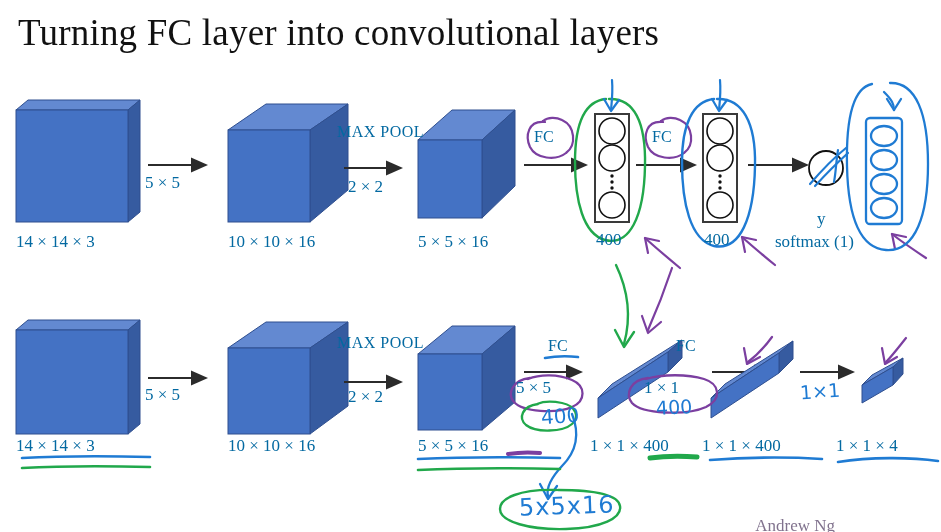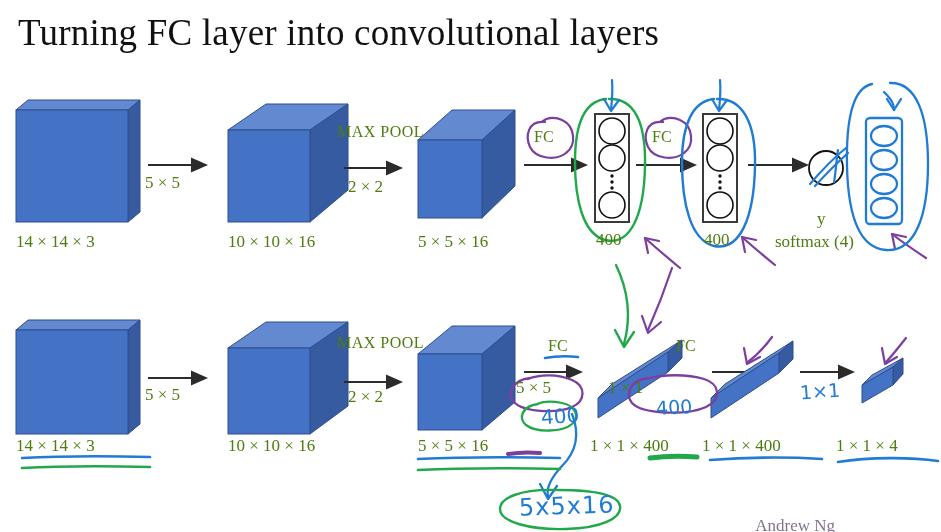--- a/index.html
+++ b/index.html
@@ -2,21 +2,21 @@
 <html><head>
 <meta charset="utf-8">
 <style>
   html,body{margin:0;padding:0;}
   body{
     width:941px;height:532px;background:#ffffff;position:relative;overflow:hidden;
     font-family:"Liberation Serif","DejaVu Serif",serif;
   }
   #stage{position:absolute;left:0;top:0;width:839px;height:532px;}
   .lbl{
-    position:absolute;color:#4d7c0f;font-family:"Liberation Serif","DejaVu Serif",serif;
+    position:absolute;color:#0369a1;font-family:"Liberation Serif","DejaVu Serif",serif;
     white-space:nowrap;line-height:1;
   }
   .title{
     left:18px;top:14px;font-size:37px;color:#111;letter-spacing:0.2px;
   }
   .dim{font-size:17px;}
   .op{font-size:16px;letter-spacing:0.5px;}
   .fc-txt{font-size:16px;text-align:center;}
   .watermark{
     right:4px;bottom:-2px;font-size:17px;color:#6b5a7a;opacity:.85;
@@ -248,33 +248,33 @@
   <div class="lbl dim" style="left:145px;top:174px;">5 × 5</div>
   <div class="lbl dim" style="left:228px;top:233px;">10 × 10 × 16</div>
   <div class="lbl op" style="left:337px;top:124px;">MAX POOL</div>
   <div class="lbl dim" style="left:348px;top:178px;">2 × 2</div>
   <div class="lbl dim" style="left:418px;top:233px;">5 × 5 × 16</div>
   <div class="lbl fc-txt" style="left:534px;top:129px;">FC</div>
   <div class="lbl dim" style="left:596px;top:231px;">400</div>
   <div class="lbl fc-txt" style="left:652px;top:129px;">FC</div>
   <div class="lbl dim" style="left:704px;top:231px;">400</div>
   <div class="lbl dim" style="left:817px;top:210px;">y</div>
-  <div class="lbl dim" style="left:775px;top:233px;">softmax (4)</div>
+  <div class="lbl dim" style="left:775px;top:233px;">softmax (1)</div>
 
   <div class="lbl dim" style="left:16px;top:437px;">14 × 14 × 3</div>
   <div class="lbl dim" style="left:145px;top:386px;">5 × 5</div>
   <div class="lbl dim" style="left:228px;top:437px;">10 × 10 × 16</div>
   <div class="lbl op" style="left:337px;top:335px;">MAX POOL</div>
   <div class="lbl dim" style="left:348px;top:388px;">2 × 2</div>
   <div class="lbl dim" style="left:418px;top:437px;">5 × 5 × 16</div>
   <div class="lbl fc-txt" style="left:548px;top:338px;">FC</div>
   <div class="lbl dim" style="left:516px;top:379px;">5 × 5</div>
   <div class="lbl dim" style="left:590px;top:437px;">1 × 1 × 400</div>
   <div class="lbl fc-txt" style="left:676px;top:338px;">FC</div>
-  <div class="lbl dim" style="left:608px;top:379px;">1 × 1</div>
+  <div class="lbl dim" style="left:644px;top:379px;">1 × 1</div>
   <div class="lbl dim" style="left:702px;top:437px;">1 × 1 × 400</div>
   <div class="lbl dim" style="left:836px;top:437px;">1 × 1 × 4</div>
 
   <div class="lbl" style="left:541px;top:406px;font-size:20px;color:#1F7BD3;font-family:'DejaVu Sans',sans-serif;transform:rotate(-4deg);">400</div>
   <div class="lbl" style="left:656px;top:398px;font-size:19px;color:#1F7BD3;font-family:'DejaVu Sans',sans-serif;transform:rotate(-3deg);">400</div>
   <div class="lbl" style="left:519px;top:494px;font-size:24px;color:#1F7BD3;font-family:'DejaVu Sans',sans-serif;transform:rotate(-2deg);letter-spacing:1px;">5x5x16</div>
   <div class="lbl" style="left:800px;top:382px;font-size:19px;color:#1F7BD3;font-family:'DejaVu Sans',sans-serif;transform:rotate(-4deg);">1×1</div>
 
   <div class="lbl watermark">Andrew Ng</div>
 </div>

